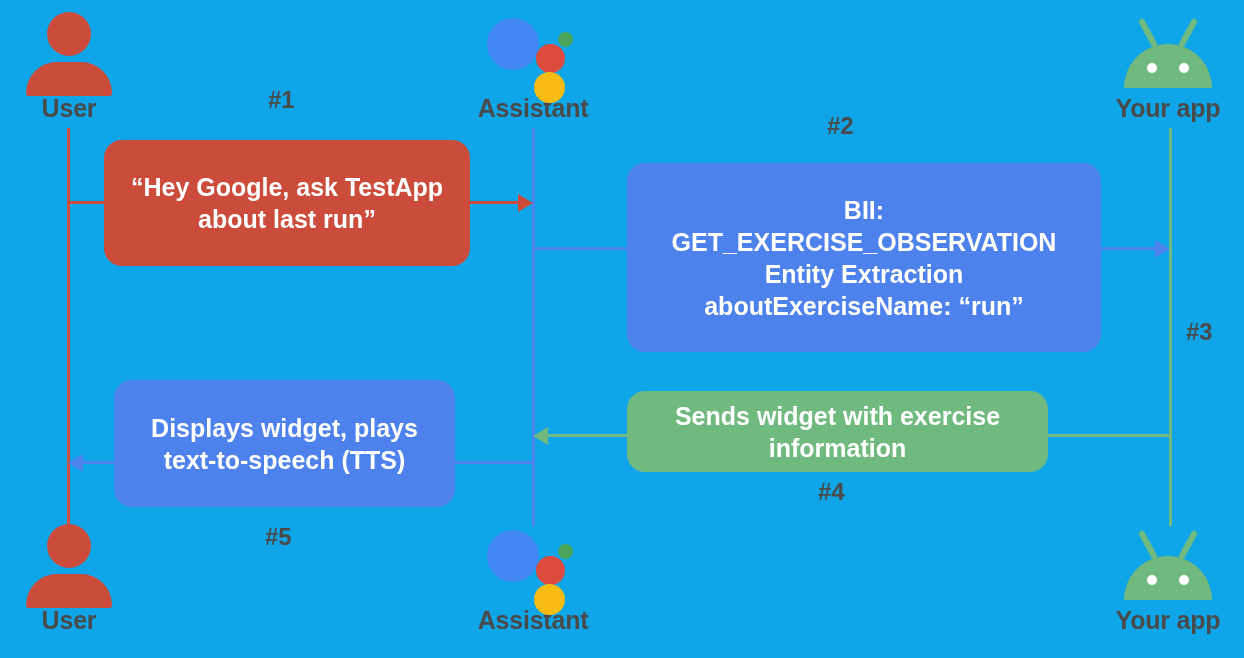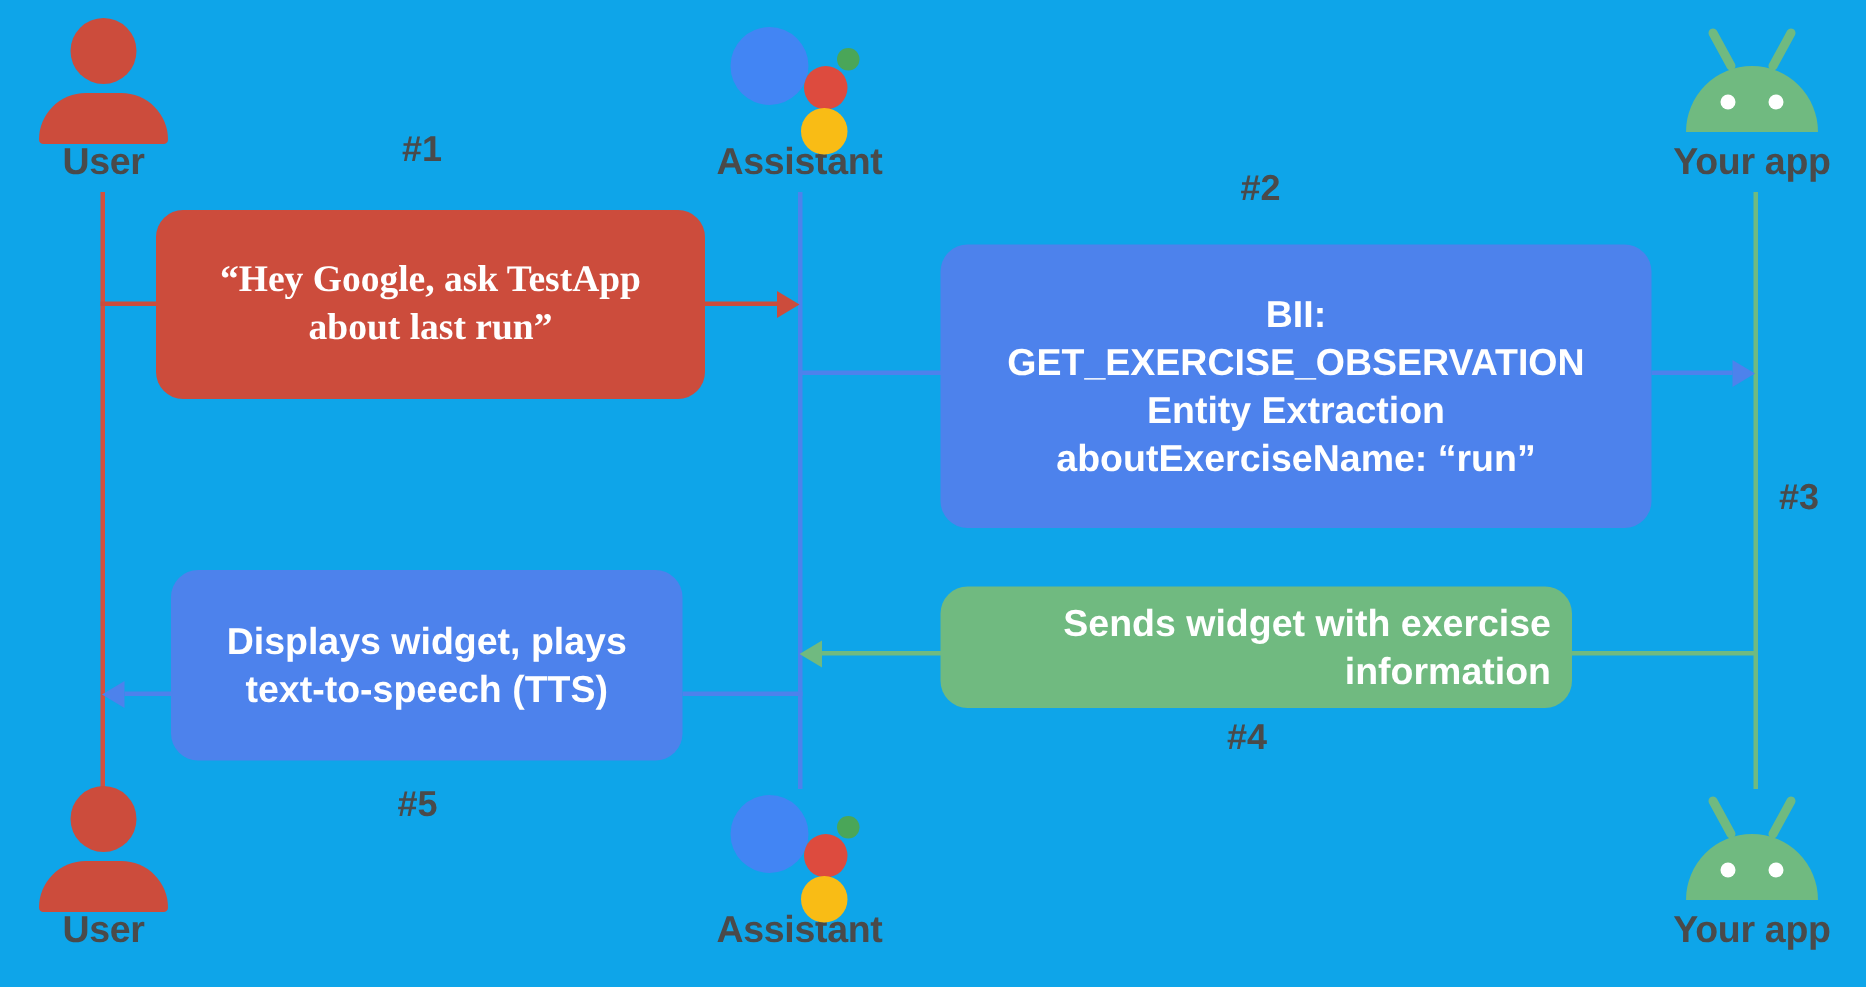--- a/index.html
+++ b/index.html
@@ -111,23 +111,23 @@
     align-items: center;
     justify-content: center;
     text-align: center;
     font-weight: bold;
     line-height: 1.28;
     box-sizing: border-box;
     padding: 6px 14px;
   }
   .msgbox.red   { background: #cc4c3c; }
   .msgbox.blue  { background: #4d82ec; }
-  .msgbox.green { background: #70ba80; text-align: right; }
-
-  .box-1 { left: 104px; top: 140px; width: 366px; height: 126px; font-size: 25px; font-family: Liberation Serif, serif; }
+  .msgbox.green { background: #70ba80; }
+
+  .box-1 { left: 104px; top: 140px; width: 366px; height: 126px; font-size: 25px; }
   .box-2 { left: 627px; top: 163px; width: 474px; height: 189px; font-size: 25px; }
   .box-4 { left: 627px; top: 391px; width: 421px; height: 81px;  font-size: 25px; }
   .box-5 { left: 114px; top: 380px; width: 341px; height: 127px; font-size: 25px; }
 
   
   .conn {
     position: absolute;
     height: 3px;
   }
   .conn.red   { background: #cc4c3c; }

